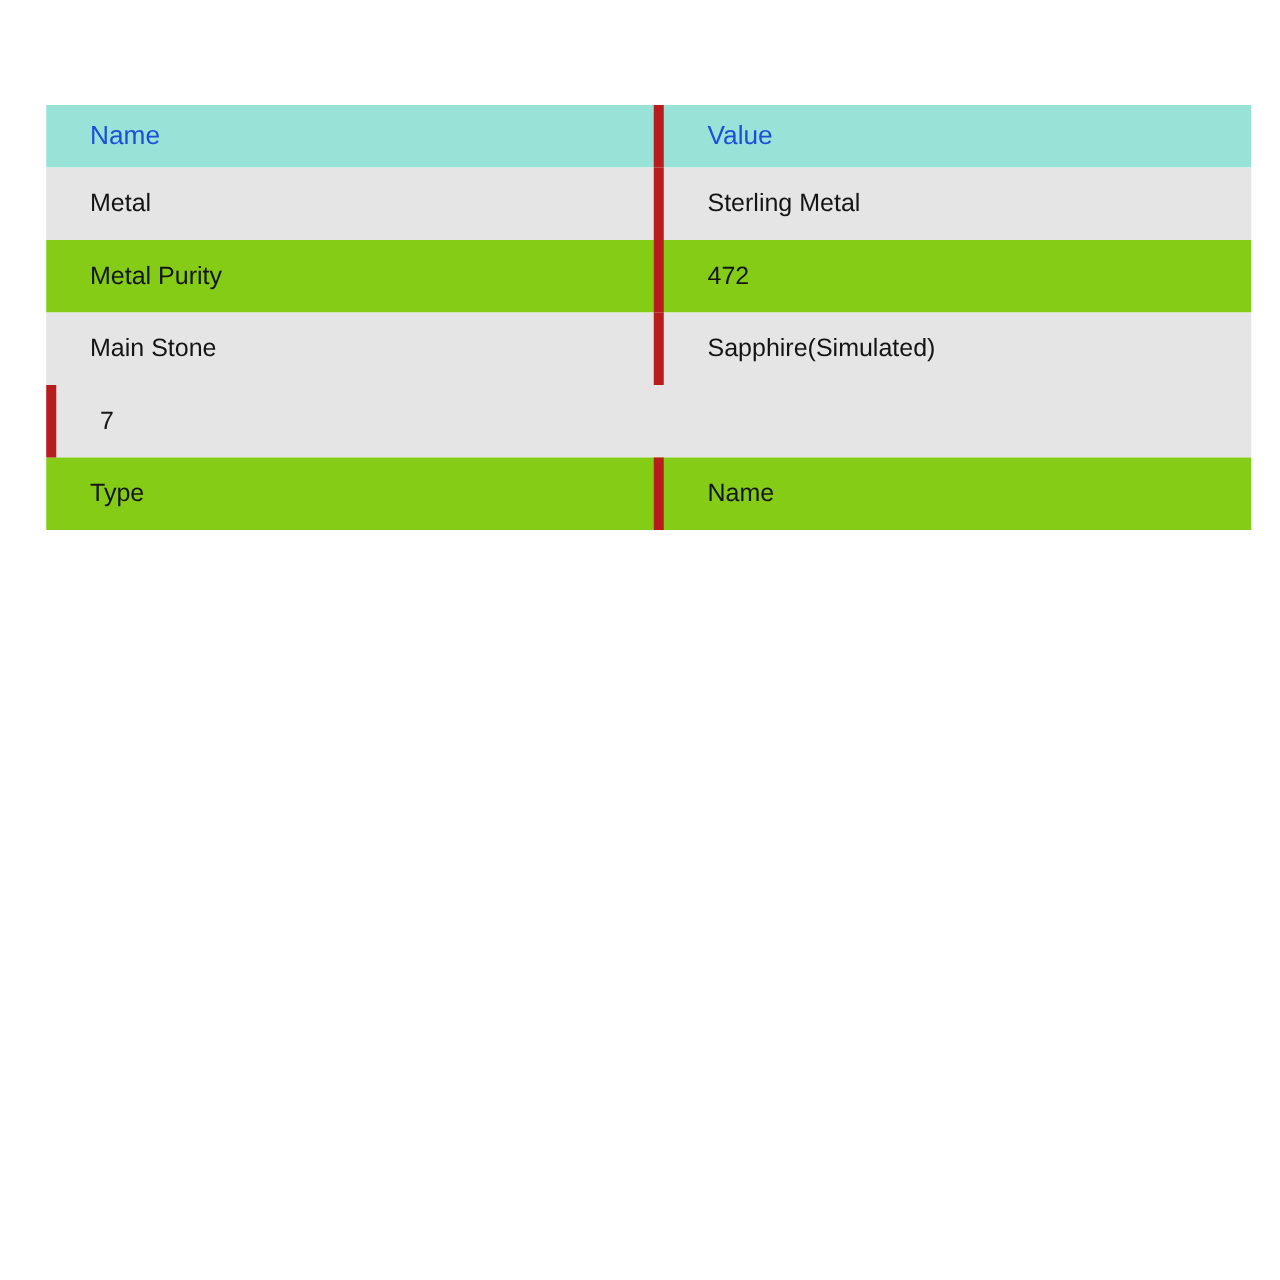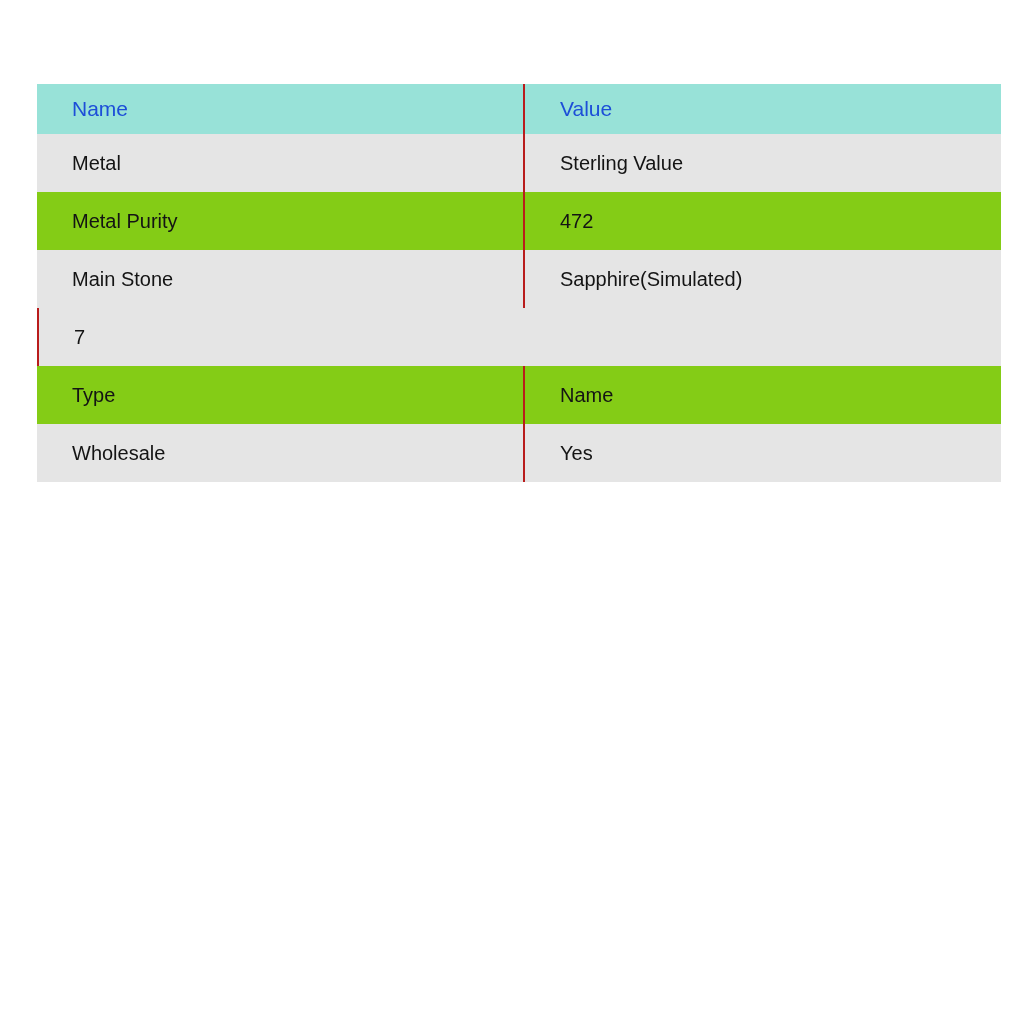--- a/index.html
+++ b/index.html
@@ -44,21 +44,21 @@
     padding-left: 35px;
     font-size: 20px;
     line-height: 1.2;
   }
   .t-cell.name-col {
     width: 486px;
     flex: 0 0 486px;
   }
   .t-cell.value-col {
     flex: 1 1 auto;
-    border-left: 2px solid #b91c1c;
+    border-left: 8px solid #b91c1c;
   }
   .t-row.header .t-cell {
     font-size: 21px;
     font-weight: 400;
     color: #1d4ed8;
   }
 </style>
 </head>
 <body>
 
@@ -66,21 +66,21 @@
 
   <div class="spec-table">
 
     <div class="t-row header">
       <div class="t-cell name-col">Name</div>
       <div class="t-cell value-col">Value</div>
     </div>
 
     <div class="t-row">
       <div class="t-cell name-col">Metal</div>
-      <div class="t-cell value-col">Sterling Value</div>
+      <div class="t-cell value-col">Sterling Metal</div>
     </div>
 
     <div class="t-row alt">
       <div class="t-cell name-col">Metal Purity</div>
       <div class="t-cell value-col">472</div>
     </div>
 
     <div class="t-row">
       <div class="t-cell name-col">Main Stone</div>
       <div class="t-cell value-col">Sapphire(Simulated)</div>
@@ -89,20 +89,16 @@
 
     <div class="t-row">
       <div class="t-cell value-col">7</div>
     </div>
 
     <div class="t-row alt">
       <div class="t-cell name-col">Type</div>
       <div class="t-cell value-col">Name</div>
     </div>
 
-    <div class="t-row">
-      <div class="t-cell name-col">Wholesale</div>
-      <div class="t-cell value-col">Yes</div>
-    </div>
 
   </div>
 
 </div>
 
 </body></html>

